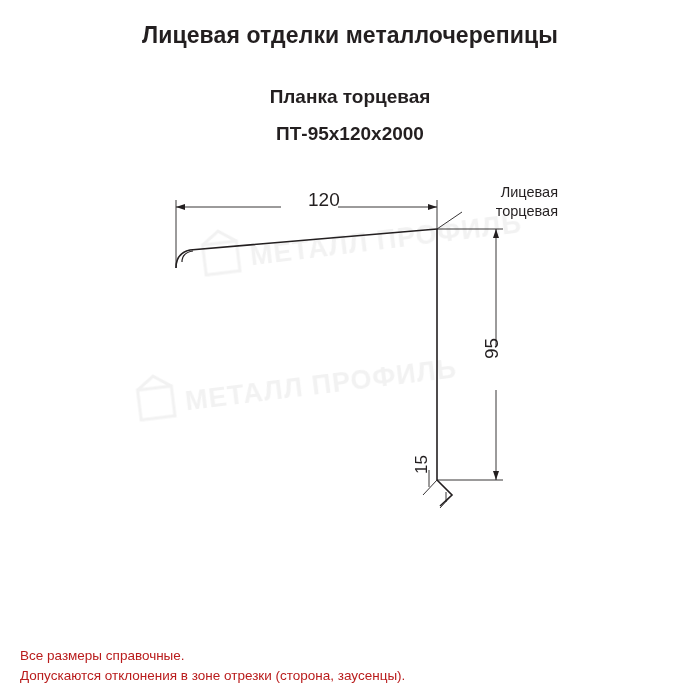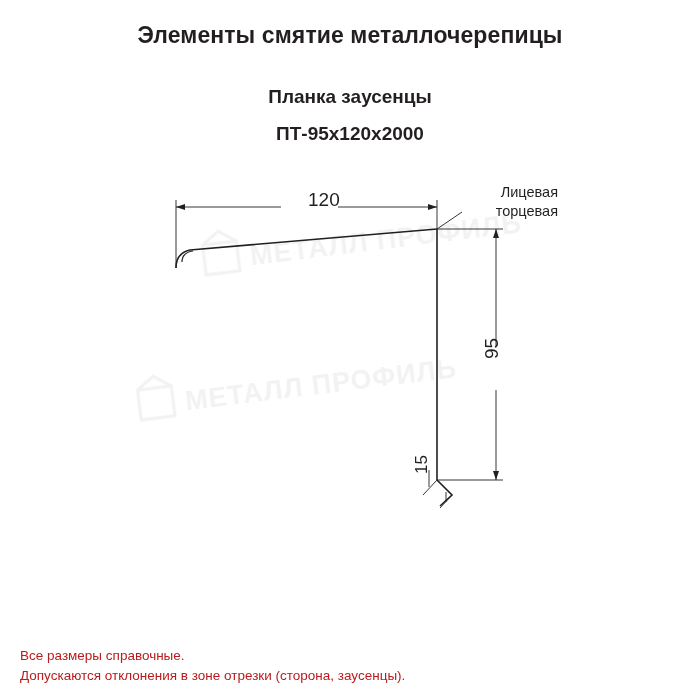--- a/index.html
+++ b/index.html
@@ -90,22 +90,22 @@
     line-height: 19px;
     text-align: right;
     width: 96px;
   }
 </style>
 </head>
 <body>
 
 <div class="page">
 
-  <div class="title">Элементы смятие металлочерепицы</div>
-  <div class="subtitle">Планка заусенцы</div>
+  <div class="title">Лицевая отделки металлочерепицы</div>
+  <div class="subtitle">Планка торцевая</div>
   <div class="code">ПТ-95x120x2000</div>
 
   <svg class="wm" viewBox="0 0 700 700">
     <g opacity="0.13" fill="#9a9a9a" font-family="Liberation Sans, sans-serif" font-weight="bold">
       <g transform="translate(205,265) rotate(-7)">
         <rect x="0" y="-20" width="34" height="30" fill="none" stroke="#9a9a9a" stroke-width="3"></rect>
         <path d="M0,-20 L17,-32 L34,-20" fill="none" stroke="#9a9a9a" stroke-width="3"></path>
         <text x="46" y="6" font-size="27" letter-spacing="1">МЕТАЛЛ ПРОФИЛЬ</text>
       </g>
       <g transform="translate(140,410) rotate(-7)">

